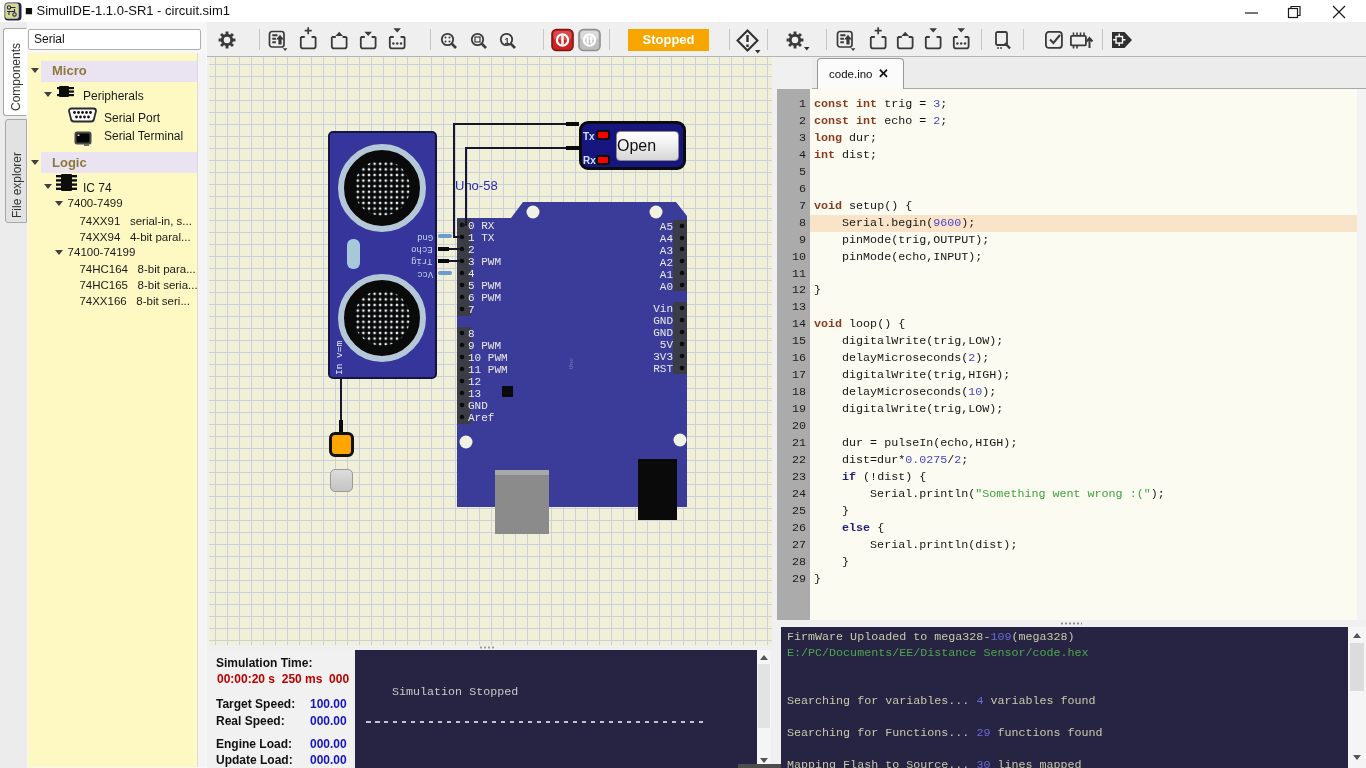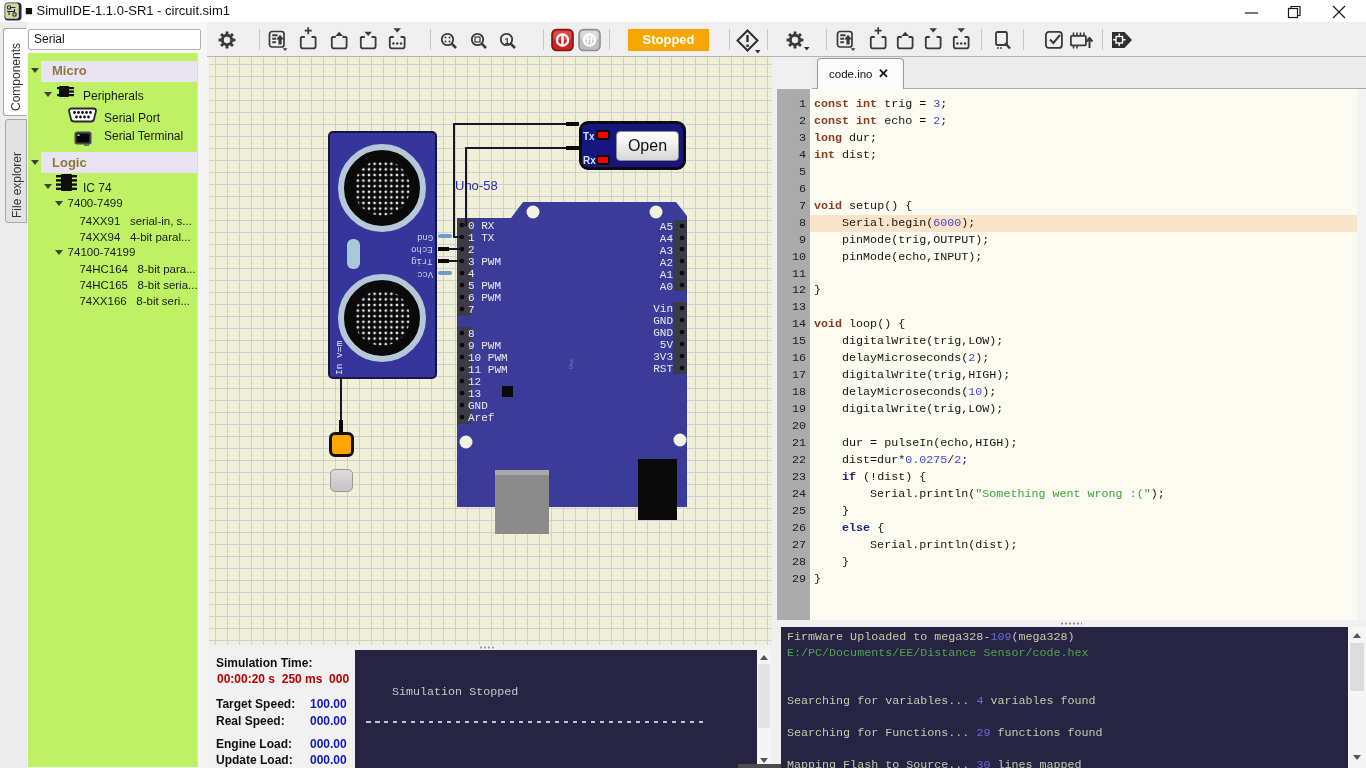--- a/index.html
+++ b/index.html
@@ -25,21 +25,21 @@
   .vtab span { position:absolute; transform:rotate(-90deg); transform-origin:0 0;
     font-size:12px; color:#333; white-space:nowrap; }
   #vtab1 { left:3px; top:28px; width:24px; height:88px; background:#ffffff; border-right:1px solid #fff;}
   #vtab2 { left:5px; top:119px; width:22px; height:104px; background:#e2e2e2; }
 
   
   #sidebar { left:27px; top:22px; width:180px; height:746px; background:#f7f7f7; }
   #searchbox { left:1px; top:7px; width:173px; height:21px; background:#ffffff;
     border:1px solid #b0b0b0; border-radius:2px; font-size:12px; color:#111;
     line-height:19px; padding-left:5px; }
-  #tree { left:1px; top:31px; width:169px; height:714px; background:#bef264; }
+  #tree { left:1px; top:31px; width:169px; height:714px; background:#fef9c3; }
   .cat  { position:absolute; left:13px; width:156px; height:21px; background:#eae4f2; }
   .trow { position:absolute; font-size:11.5px; font-weight:normal; color:#1a1a1a; white-space:pre; }
   .cattext { font-size:13px; font-weight:bold; color:#8e7839; }
   .arr { position:absolute; width:0; height:0; border-left:4px solid transparent;
     border-right:4px solid transparent; border-top:5px solid #404040; }
 
   
   #canvas { left:209px; top:57px; width:563px; height:588px; background-color:#f0f0d9;
     background-image:linear-gradient(to right,#ccd0da 1px,transparent 1px),
       linear-gradient(to bottom,#ccd0da 1px,transparent 1px);
@@ -57,21 +57,21 @@
   .spinlab { position:absolute; font-family:"Liberation Mono",monospace; font-size:9px;
     color:#c3d8ea; transform:rotate(180deg); }
   #svert { position:absolute; left:4px; top:242px; font-family:"Liberation Mono",monospace;
     font-size:9.5px; color:#e8eef4; transform:rotate(-90deg); transform-origin:0 0; white-space:nowrap; }
 
   
   #opencomp { left:370px; top:54px; width:107px; height:49px; background:#16167e;
     border:3px solid #0c0c10; border-radius:9px;margin-top:10px; }
   #openbtn { position:absolute; left:34px; top:7px; width:63px; height:30px;
     background:linear-gradient(#ffffff,#f2f2f2 40%,#d5d5d5); border:1px solid #8a8a8a;
-    border-radius:4px; font-size:16px; color:#101010; text-align:center; line-height:28px; }
+    border-radius:4px; font-size:16px; color:#101010; text-align:left; line-height:28px; }
   .led { position:absolute; width:14px; height:10px; background:#fb0000;
     border:2px solid #0a0a0a; border-radius:3px; }
   .opl { position:absolute; font-size:10px; font-weight:bold; color:#cfe2f6; }
 
   
   .apins { position:absolute; font-family:"Liberation Mono",monospace; font-size:11px;
     line-height:12px; color:#eaeaea; white-space:pre; }
   .apins.r { text-align:right; }
   #unolabel { position:absolute; left:246px; top:121px; font-size:13px; color:#2a2aae; }
 
@@ -511,21 +511,21 @@
 27
 28
 29</pre>
     <pre id="code"><span class="kt">const int</span> trig = <span class="num">3</span>;
 <span class="kt">const int</span> echo = <span class="num">2</span>;
 <span class="kt">long</span> dur;
 <span class="kt">int</span> dist;
 
 
 <span class="kt">void</span> setup() {
-    Serial.begin(<span class="num">6000</span>);
+    Serial.begin(<span class="num">9600</span>);
     pinMode(trig,OUTPUT);
     pinMode(echo,INPUT);
 
 }
 
 <span class="kt">void</span> loop() {
     digitalWrite(trig,LOW);
     delayMicroseconds(<span class="num">2</span>);
     digitalWrite(trig,HIGH);
     delayMicroseconds(<span class="num">10</span>);

